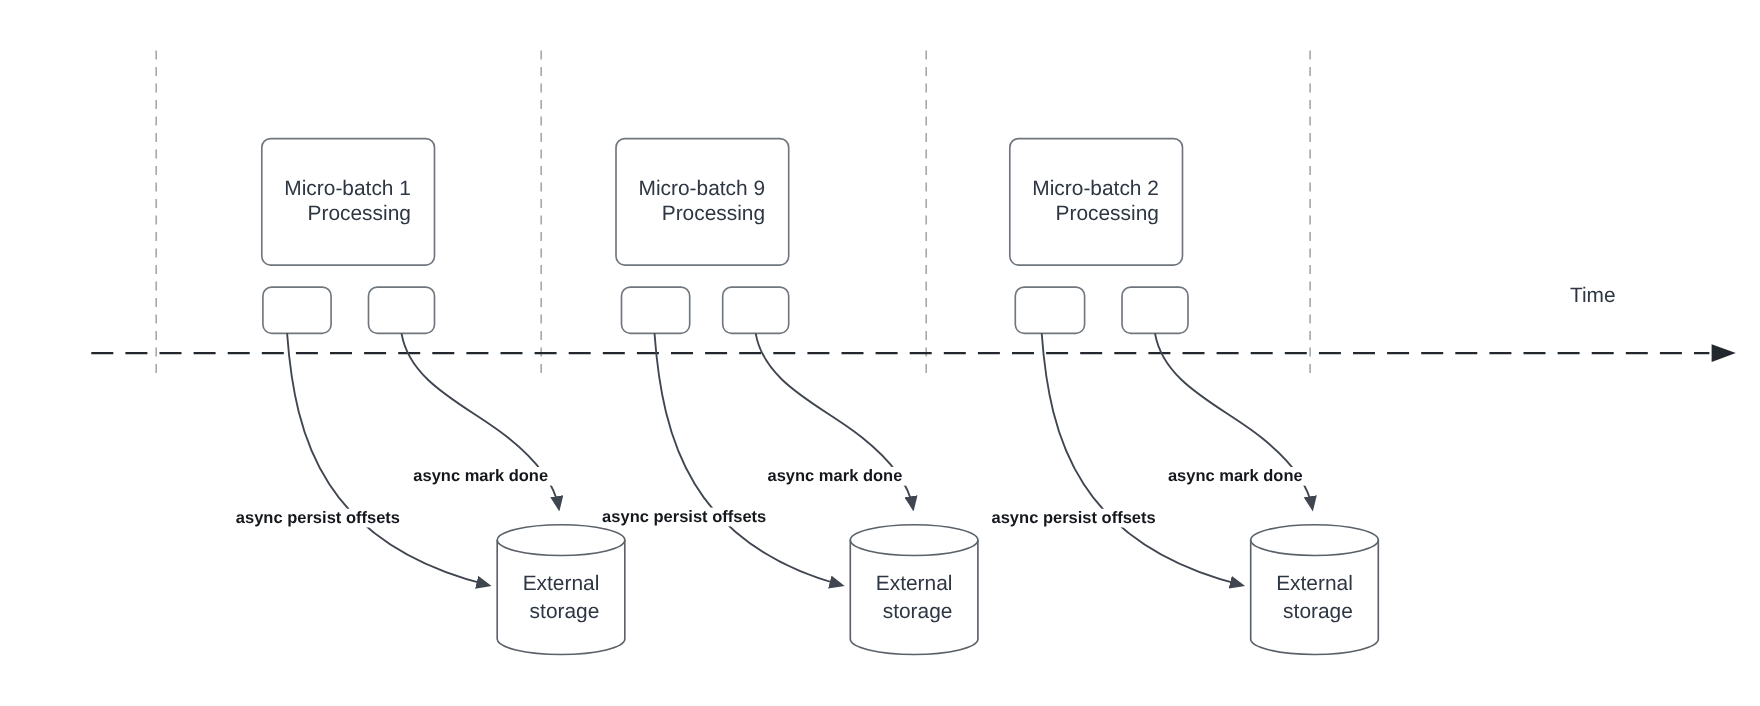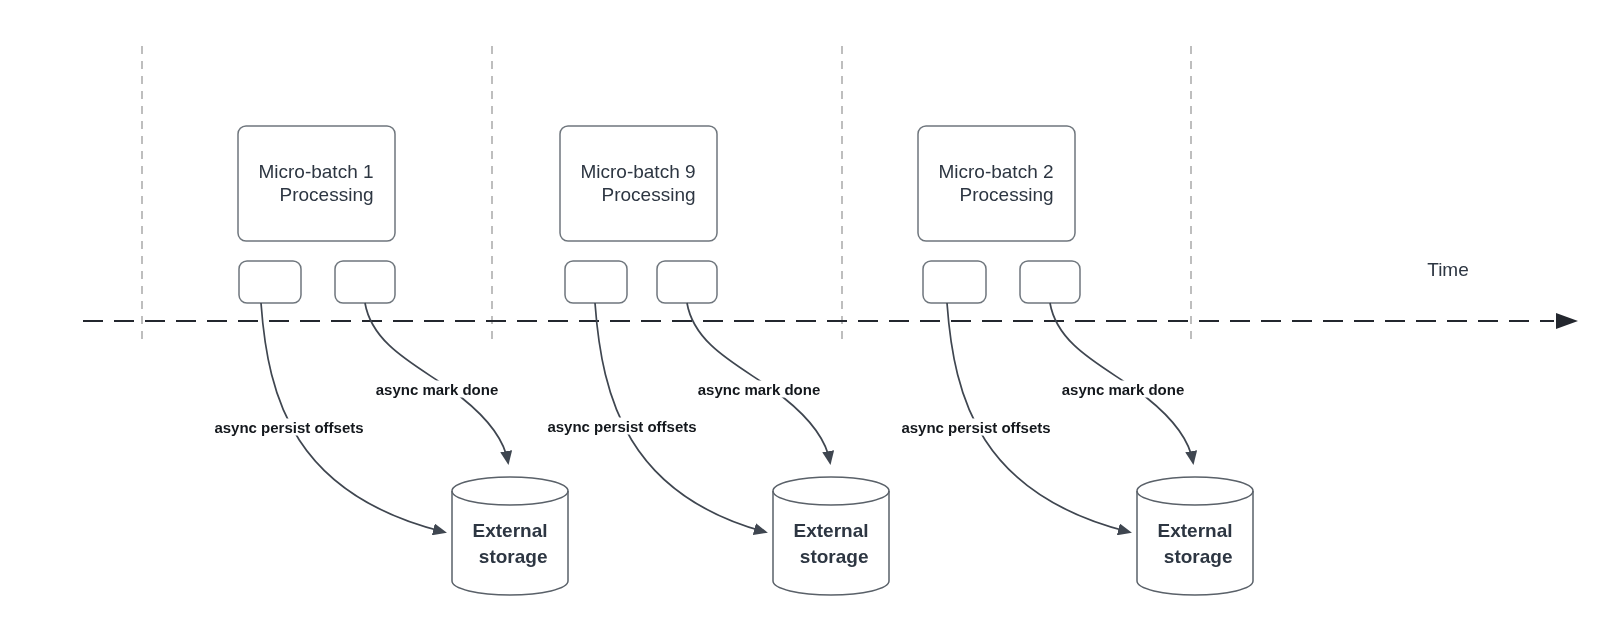--- a/index.html
+++ b/index.html
@@ -25,24 +25,24 @@
   .guide{stroke:var(--guide-stroke);stroke-width:1.5;stroke-dasharray:8 7;fill:none;}
   .timeline{stroke:var(--timeline-stroke);stroke-width:2;stroke-dasharray:20 11;fill:none;}
   .timeline-head{fill:var(--timeline-stroke);stroke:none;}
   .shape{stroke:var(--shape-stroke);stroke-width:1.5;fill:#ffffff;}
   .cyl{stroke:var(--cylinder-stroke);stroke-width:1.5;fill:#ffffff;}
   .cyl-rim{stroke:var(--cylinder-stroke);stroke-width:1.5;fill:none;}
   .flow{stroke:var(--arrow-stroke);stroke-width:1.7;fill:none;}
   .arrowhead{fill:var(--arrow-stroke);}
   .overlay{position:absolute;transform:translate(-50%,-50%);text-align:right;white-space:nowrap;}
   .box-label{font-size:19px;line-height:23px;color:var(--box-text);}
-  .cyl-label{font-size:19px;line-height:26px;color:var(--box-text);font-weight:bold;}
+  .cyl-label{font-size:19px;line-height:26px;color:var(--box-text);}
   .edge-label{
     font-size:15px;font-weight:700;color:var(--label-text);
-    background:var(--background);padding:0 3px;line-height:17px;
+    background:var(--background);padding:0 3px;line-height:17px;margin-top:44px;
   }
   .time-label{font-size:19px;color:var(--box-text);}
 </style>
 </head>
 <body>
 
 <div class="stage">
 
   <svg width="1600" height="642" viewBox="0 0 1600 642">
     <defs>

